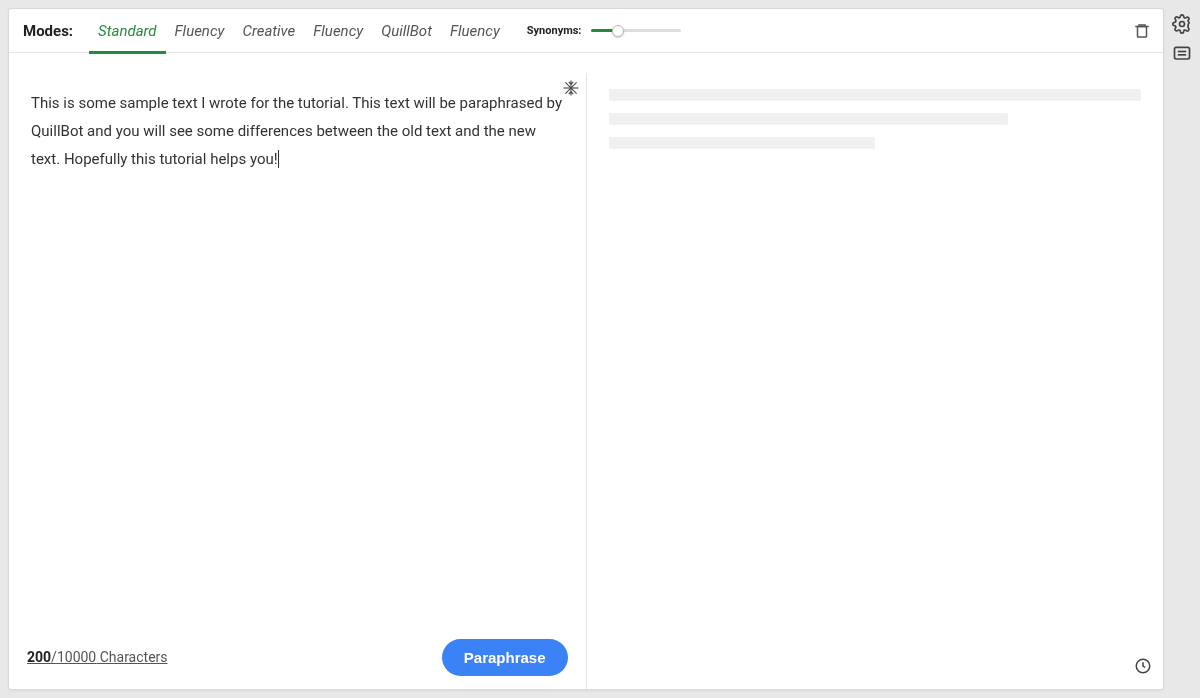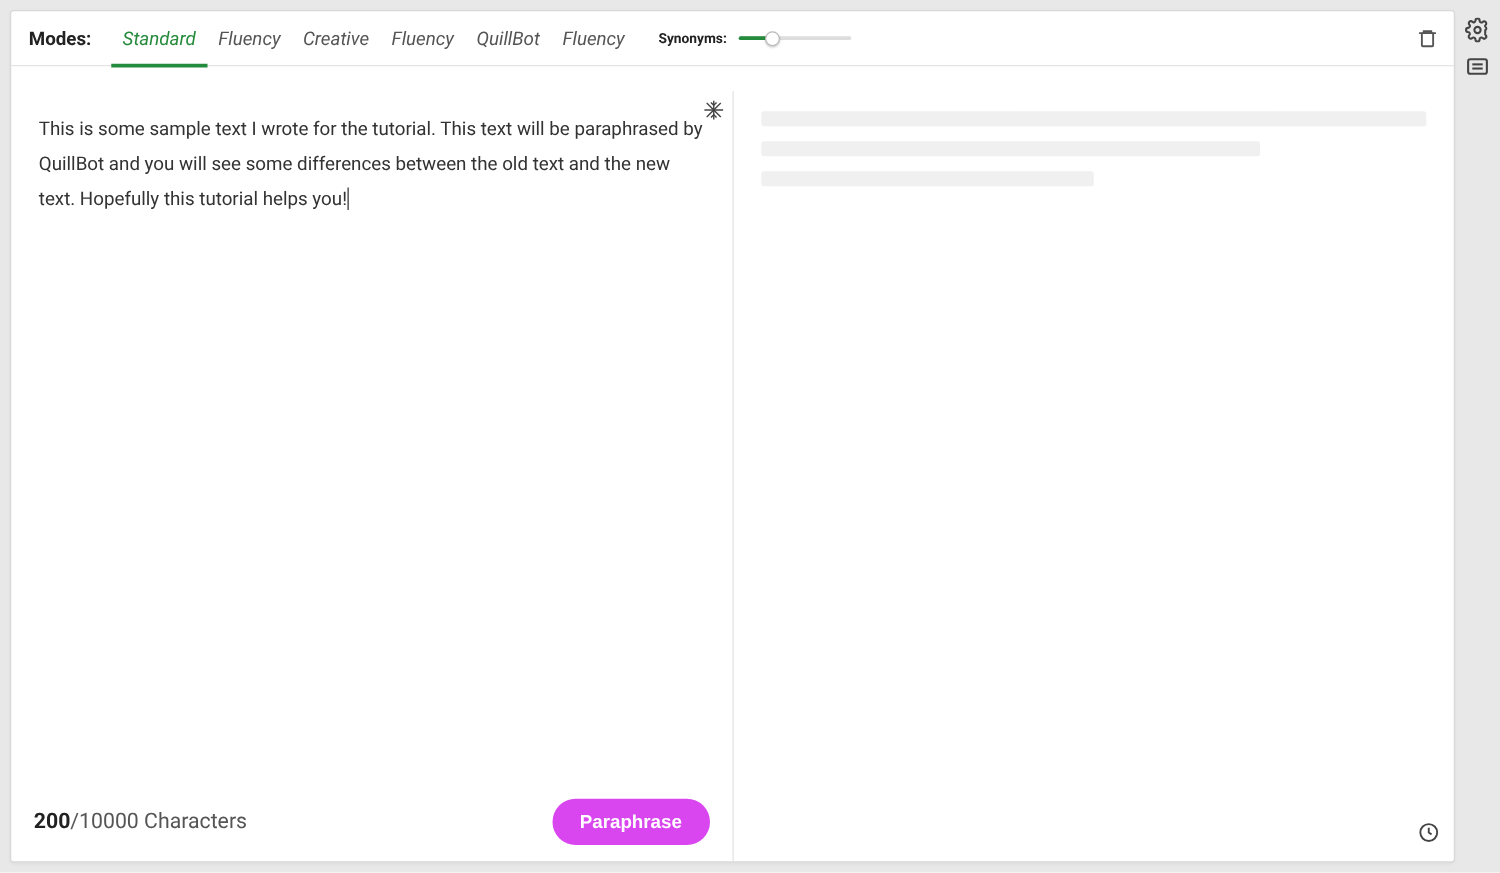--- a/index.html
+++ b/index.html
@@ -154,29 +154,30 @@
     left:0;
     bottom:0;
     right:0;
     height:56px;
     display:flex;
     align-items:center;
     justify-content:space-between;
     padding: 0 18px 8px 18px;
   }
   .char-count {
-    font-size:17px;
+    font-size:14px;
     color:#555;
+    text-decoration:underline;
   }
   .char-count .current {
     font-weight:700;
     color:#222;
   }
   .paraphrase-btn {
-    background:#d946ef;
+    background:#3b82f6;
     color:#fff;
     font-size:15px;
     font-weight:700;
     border:none;
     border-radius:22px;
     padding: 10px 22px;
     cursor:pointer;
   }
   .footer-right {
     position:absolute;

